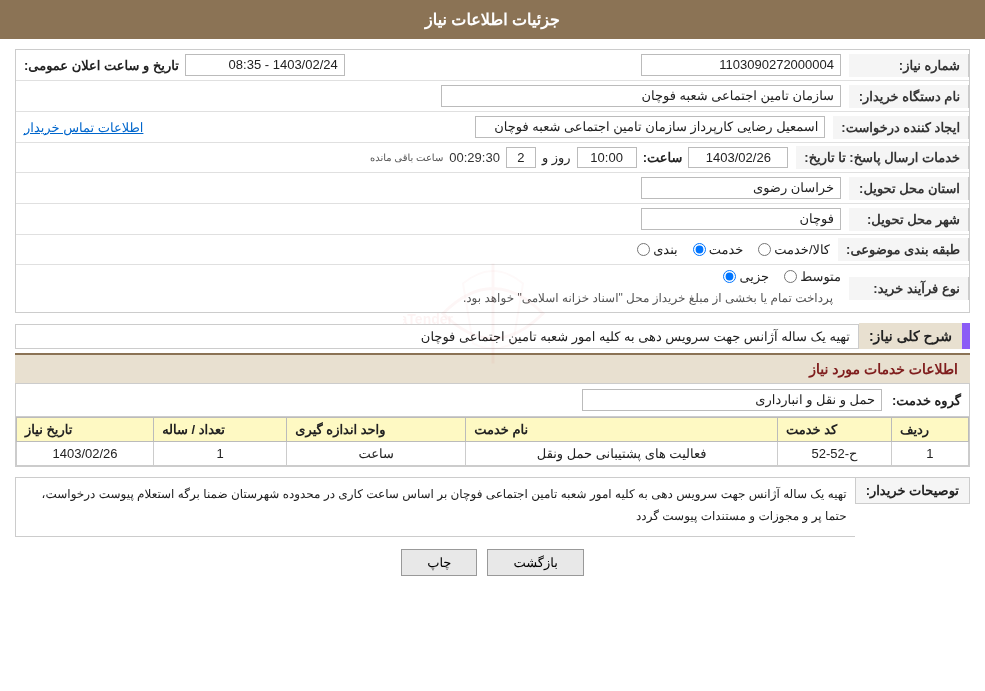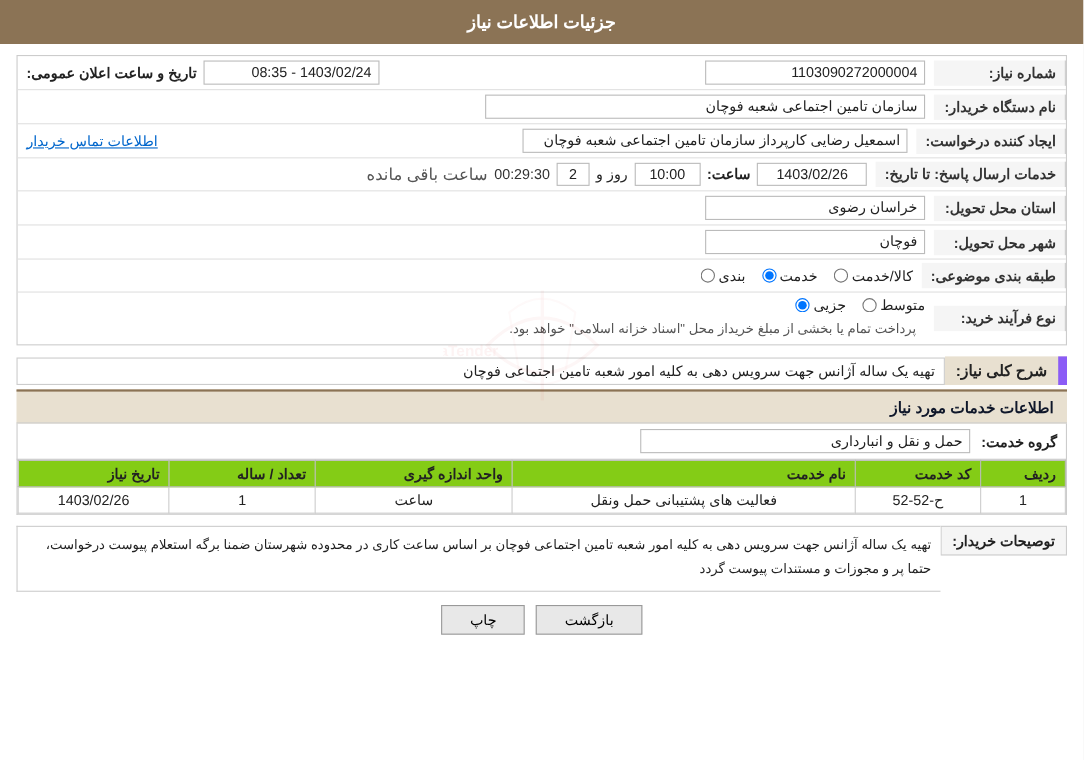--- a/index.html
+++ b/index.html
@@ -73,21 +73,21 @@
       align-items: center;
       gap: 6px;
     }
     .section-title {
       background: #e8e0d0;
       padding: 6px 12px;
       font-weight: bold;
       font-size: 14px;
       border-top: 2px solid #8B7355;
       border-bottom: 1px solid #ccc;
-      color: #0f172a;
+      color: #7f1d1d;
     }
     .radio-group {
       display: flex;
       gap: 15px;
       align-items: center;
       direction: rtl;
     }
     .radio-item {
       display: flex;
       align-items: center;
@@ -97,24 +97,24 @@
       font-size: 12px;
       color: #555;
       padding: 3px 8px;
     }
     table.service-table {
       width: 100%;
       border-collapse: collapse;
       margin: 0;
     }
     table.service-table th {
-      background: #84cc16;
+      background: #fef9c3;
       border: 1px solid #bbb;
       padding: 4px 8px;
-      text-align: right;
+      text-align: left;
       font-weight: bold;
     }
     table.service-table td {
       border: 1px solid #ccc;
       padding: 4px 8px;
       text-align: center;
     }
     .buttons-row {
       display: flex;
       justify-content: center;
@@ -150,21 +150,21 @@
       z-index: 0;
     }
     .date-block {
       border: 1px solid #bbb;
       padding: 2px 6px;
       background: #fff;
       min-width: 100px;
       text-align: center;
     }
     .remaining-label {
-      font-size: 15px;
+      font-size: 10px;
       color: #555;
     }
   </style>
 </head>
 <body>
 
 <div class="page-container">
 
   <div class="header-bar">
     <span>جزئیات اطلاعات نیاز</span>

